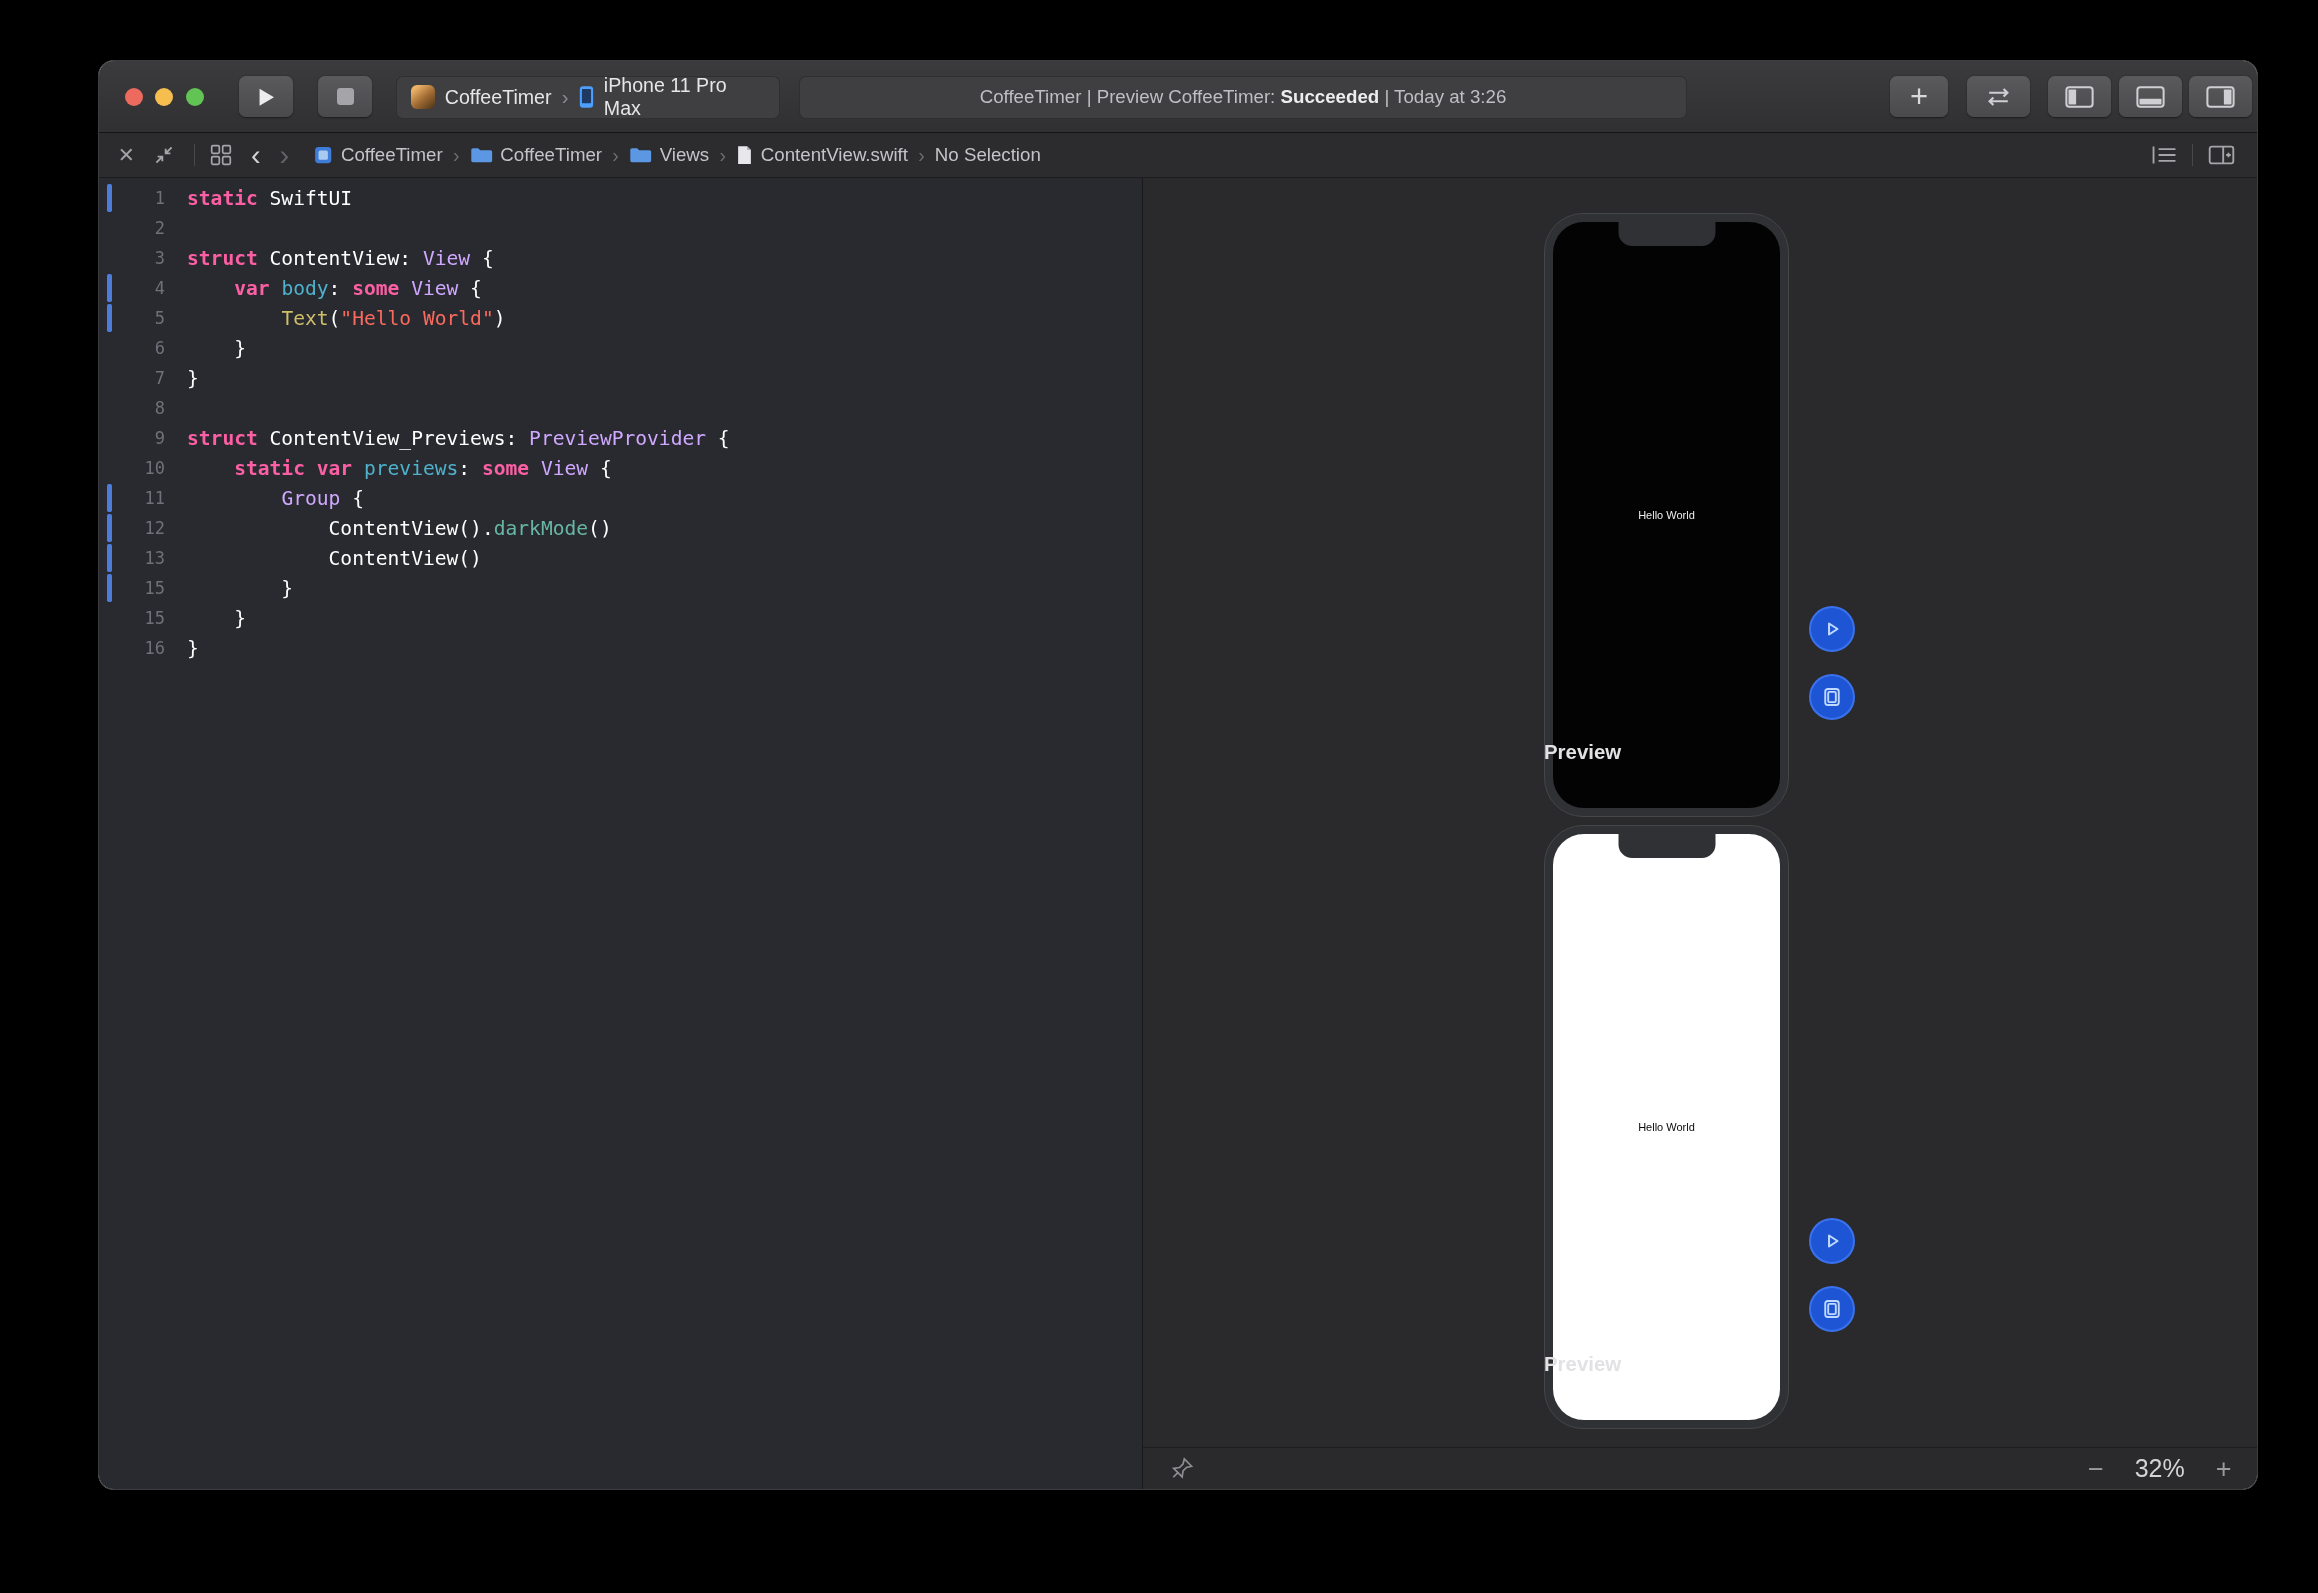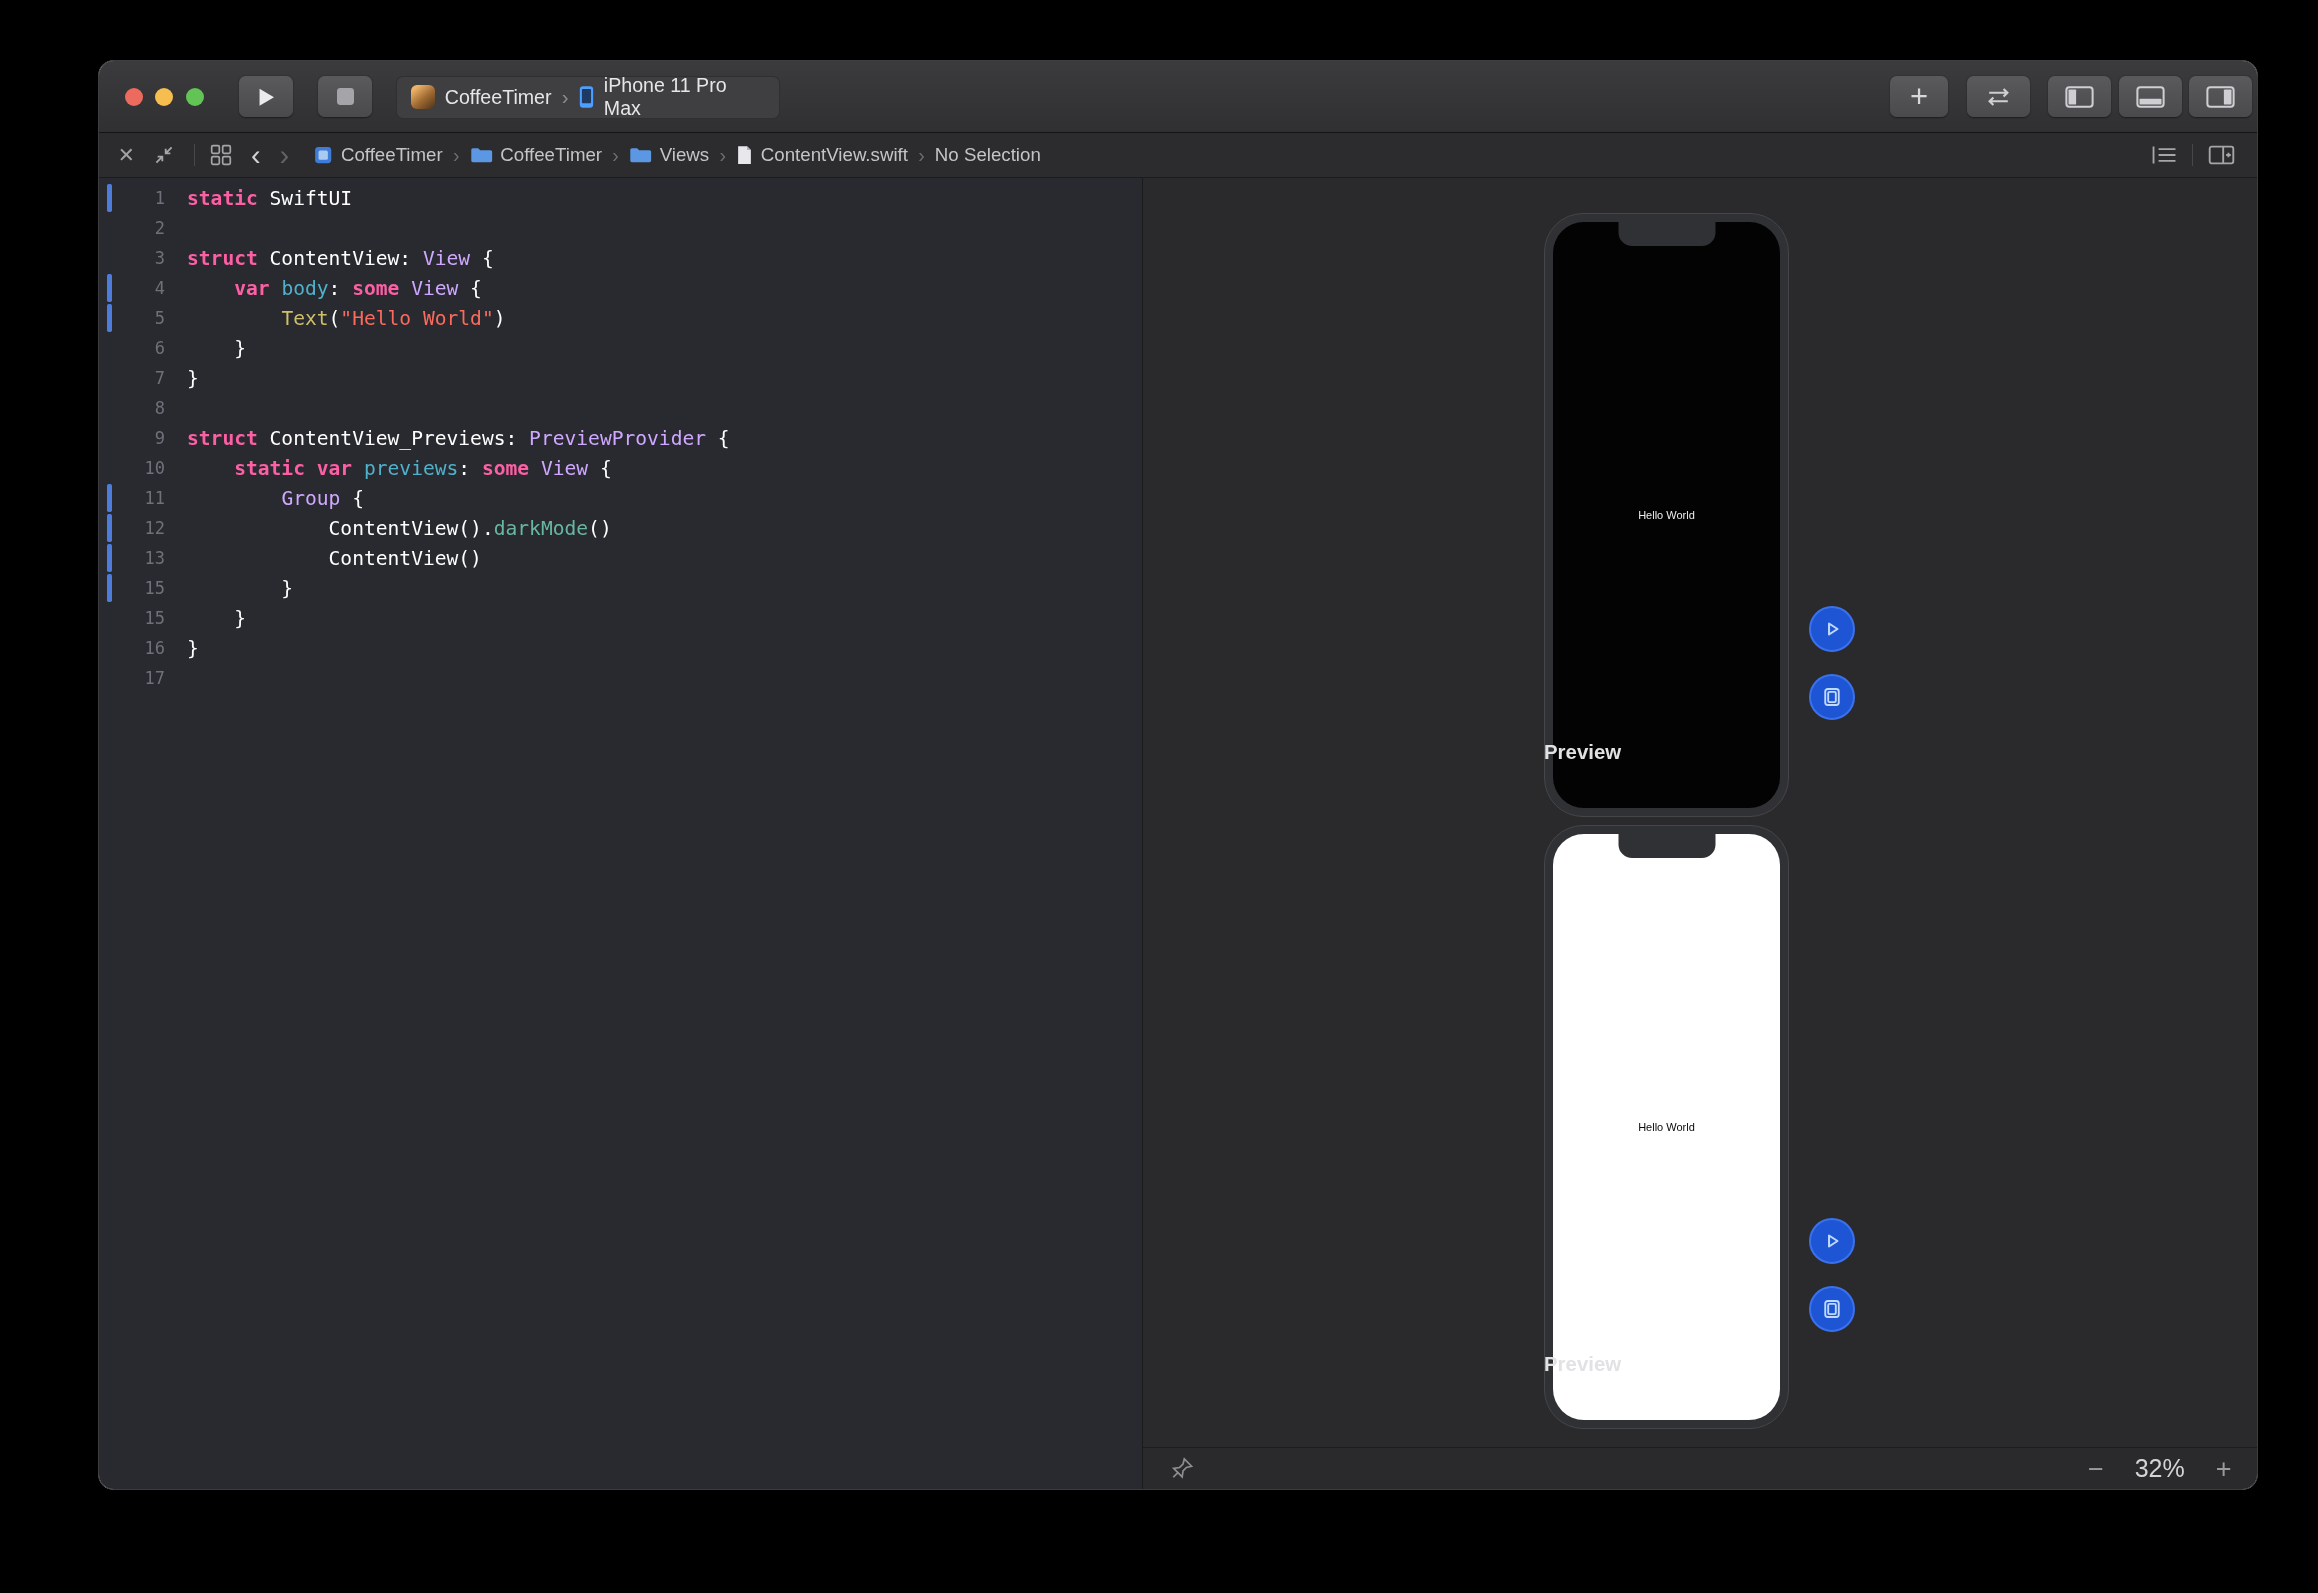--- a/index.html
+++ b/index.html
@@ -116,20 +116,23 @@
       <span class="app-icon"></span>
       <span>CoffeeTimer</span>
       <span class="scheme-chev">›</span>
       <svg width="15.3" height="24" viewBox="0 0 18 28">
           <rect x="1" y="1" width="16" height="26" rx="4" fill="#4D9FFF"></rect>
           <rect x="3.5" y="4.5" width="11" height="17" rx="1" fill="#1E3A63"></rect>
         </svg>
       <span>iPhone 11 Pro Max</span>
     </div>
 
+    <div class="capsule status">
+      <span><span>CoffeeTimer | Preview CoffeeTimer: </span><b>Succeeded</b><span> | Today at 3:26</span></span>
+    </div>
 
     <button class="tb-btn tb-plus">
         <span>+</span>
       </button>
     <button class="tb-btn tb-swap">
       <svg width="31" height="22" viewBox="0 0 36 26" fill="none" stroke="#CFCFD3" stroke-width="2.6">
           <path d="M7 8 H28 M24 3.5 L28.5 8 L24 12.5"></path>
           <path d="M29 18 H8 M12 13.5 L7.5 18 L12 22.5"></path>
         </svg>
     </button>
@@ -241,21 +244,20 @@
         <div class="code-line"><span class="ln">7</span><span class="code-text"><span class="tok-p">}</span></span></div>
         <div class="code-line"><span class="ln">8</span><span class="code-text"></span></div>
         <div class="code-line"><span class="ln">9</span><span class="code-text"><span class="tok-k">struct</span><span class="tok-p"> ContentView_Previews: </span><span class="tok-t">PreviewProvider</span><span class="tok-p"> {</span></span></div>
         <div class="code-line"><span class="ln">10</span><span class="code-text"><span class="tok-p">    </span><span class="tok-k">static</span><span class="tok-p"> </span><span class="tok-k">var</span><span class="tok-p"> </span><span class="tok-d">previews</span><span class="tok-p">: </span><span class="tok-k">some</span><span class="tok-p"> </span><span class="tok-t">View</span><span class="tok-p"> {</span></span></div>
         <div class="code-line"><span class="change-bar"></span><span class="ln">11</span><span class="code-text"><span class="tok-p">        </span><span class="tok-t">Group</span><span class="tok-p"> {</span></span></div>
         <div class="code-line"><span class="change-bar"></span><span class="ln">12</span><span class="code-text"><span class="tok-p">            ContentView().</span><span class="tok-m">darkMode</span><span class="tok-p">()</span></span></div>
         <div class="code-line"><span class="change-bar"></span><span class="ln">13</span><span class="code-text"><span class="tok-p">            ContentView()</span></span></div>
         <div class="code-line"><span class="change-bar"></span><span class="ln">15</span><span class="code-text"><span class="tok-p">        }</span></span></div>
         <div class="code-line"><span class="ln">15</span><span class="code-text"><span class="tok-p">    }</span></span></div>
         <div class="code-line"><span class="ln">16</span><span class="code-text"><span class="tok-p">}</span></span></div>
-        <div class="code-line"><span class="ln">17</span><span class="code-text"></span></div>
       </div>
   </div>
 
   <div class="canvas">
     <div class="preview-list">
         <div class="pg g0 dark">
           <div class="phone">
             <div class="screen">
               <span class="hello">Hello World</span>
               <div class="notch"></div>

